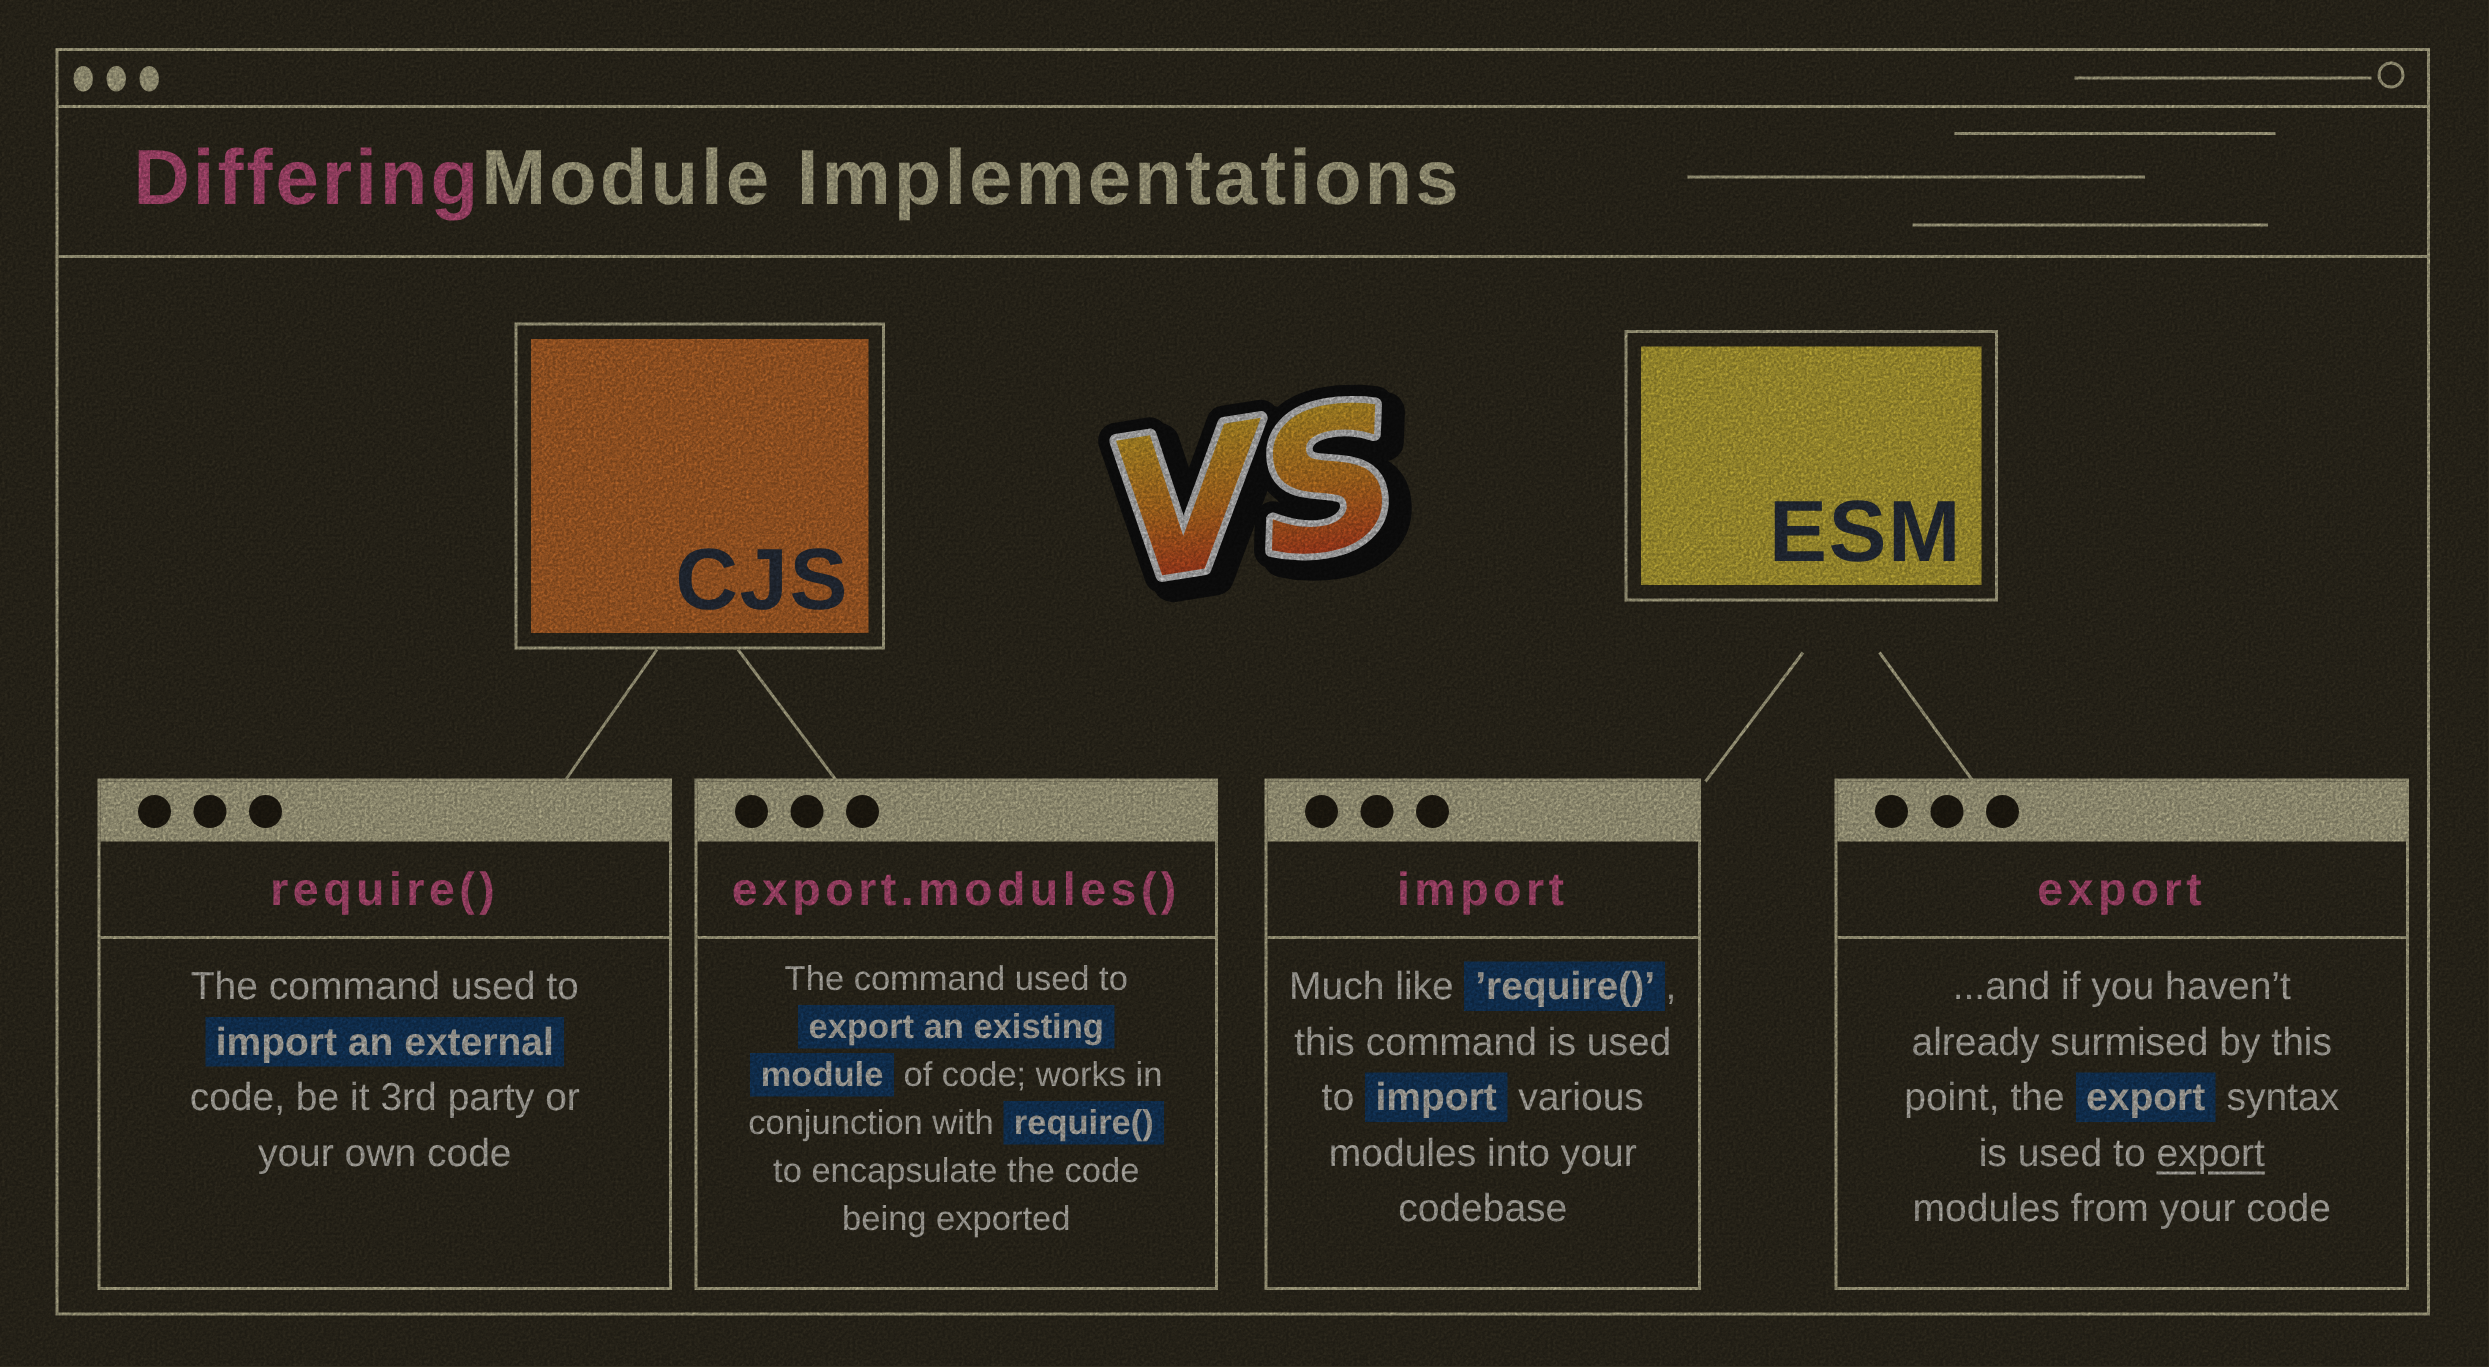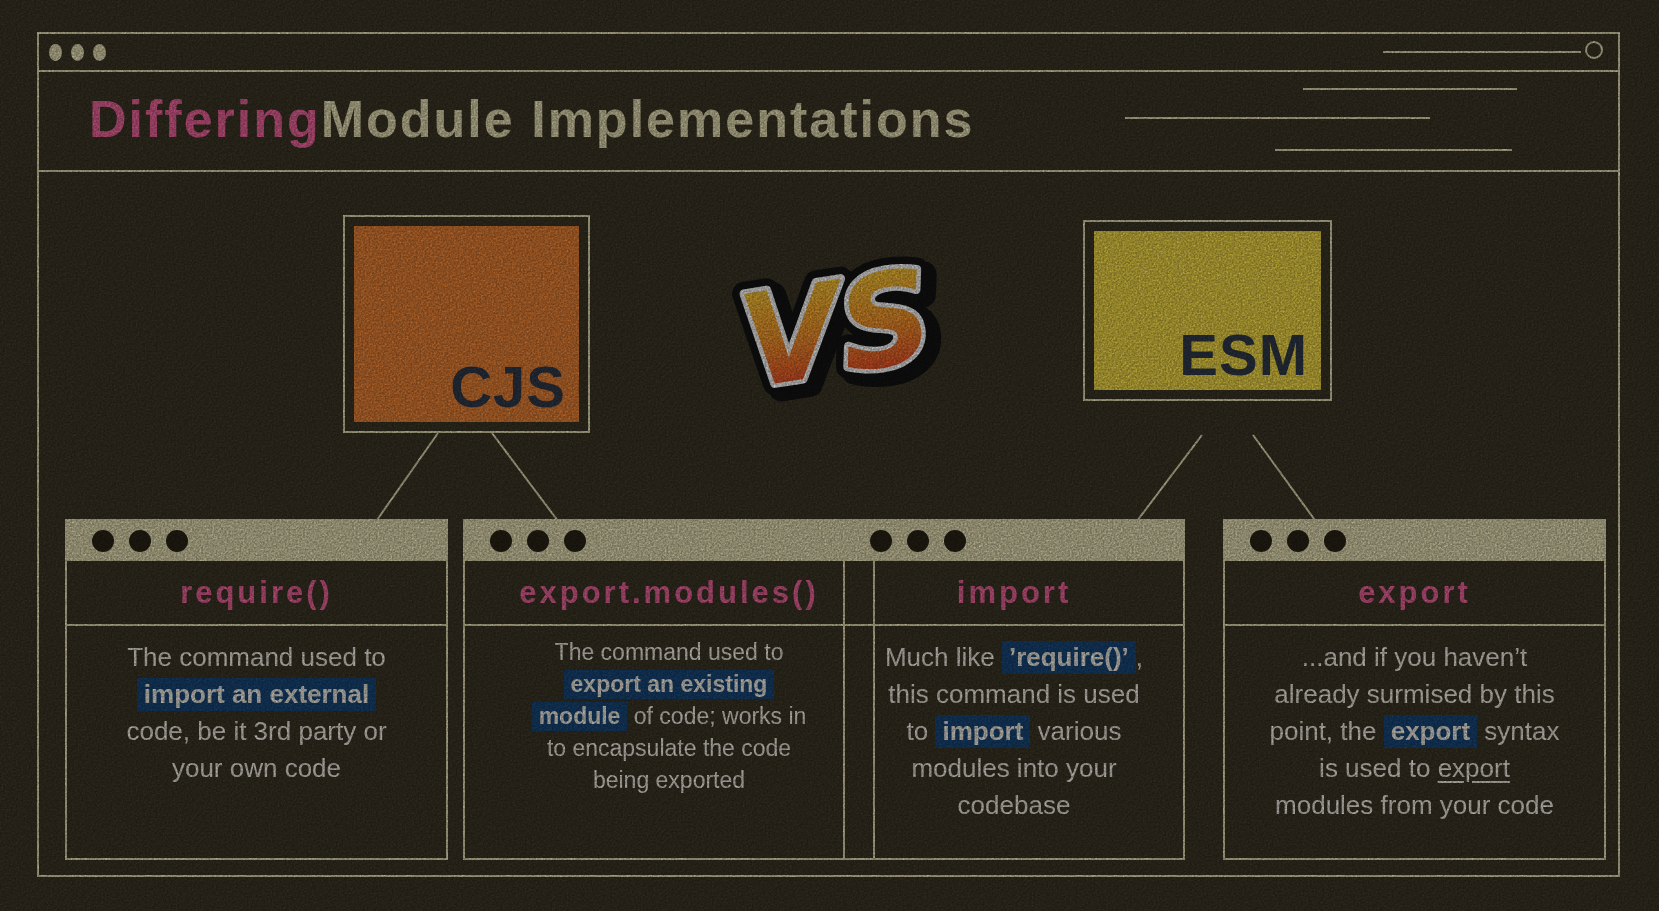--- a/index.html
+++ b/index.html
@@ -57,22 +57,22 @@
 
   svg.vs{position:absolute;left:693px;top:55px;width:210px;height:210px;}
 
   
   .card{
     position:absolute;top:347px;height:341px;
     border:2px solid var(--cream,#e9e2b6);box-sizing:border-box;
     display:flex;flex-direction:column;
   }
   .card-1{left:26px;width:383px;}
-  .card-2{left:424px;width:412px;}
-  .card-3{left:804px;width:342px;}
+  .card-2{left:424px;width:349px;}
+  .card-3{left:804px;width:291px;}
   .card-4{left:1184px;width:383px;}
   .card-topbar{height:40px;flex:0 0 40px;background:var(--cream,#e9e2b6);display:flex;align-items:center;gap:15px;padding-left:25px;}
   .card-dot{width:22px;height:22px;border-radius:50%;background:var(--dot-dark,#2b2518);}
   .card-title{
     height:65px;flex:0 0 65px;margin:0;border-bottom:2px solid var(--cream,#e9e2b6);box-sizing:border-box;
     display:flex;align-items:center;justify-content:center;
     color:var(--pink,#f2679e);font-size:31px;font-weight:bold;letter-spacing:3px;
   }
   .card-body{
     flex:1;display:flex;flex-direction:column;align-items:center;justify-content:flex-start;
@@ -166,20 +166,21 @@
         <div class="card-topbar">
           <span class="card-dot"></span>
           <span class="card-dot"></span>
           <span class="card-dot"></span>
         </div>
         <h2 class="card-title">export.modules()</h2>
         <div class="card-body">
             <div class="body-line"><span>The command used to</span></div>
             <div class="body-line"><span class="hl">export an existing</span></div>
             <div class="body-line"><span class="hl">module</span><span> of code; works in</span></div>
+            <div class="body-line"><span>conjunction with </span><span class="hl">require()</span></div>
             <div class="body-line"><span>to encapsulate the code</span></div>
             <div class="body-line"><span>being exported</span></div>
           </div>
       </section>
 
       <section class="card card-3">
         <div class="card-topbar">
           <span class="card-dot"></span>
           <span class="card-dot"></span>
           <span class="card-dot"></span>

